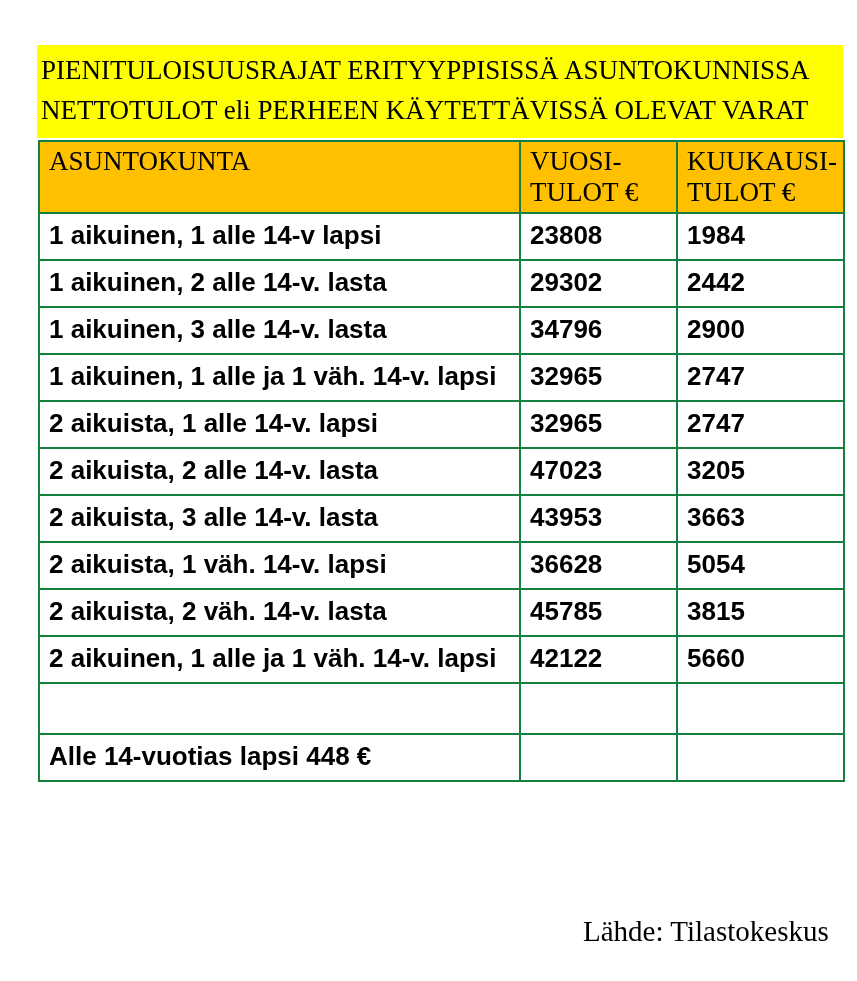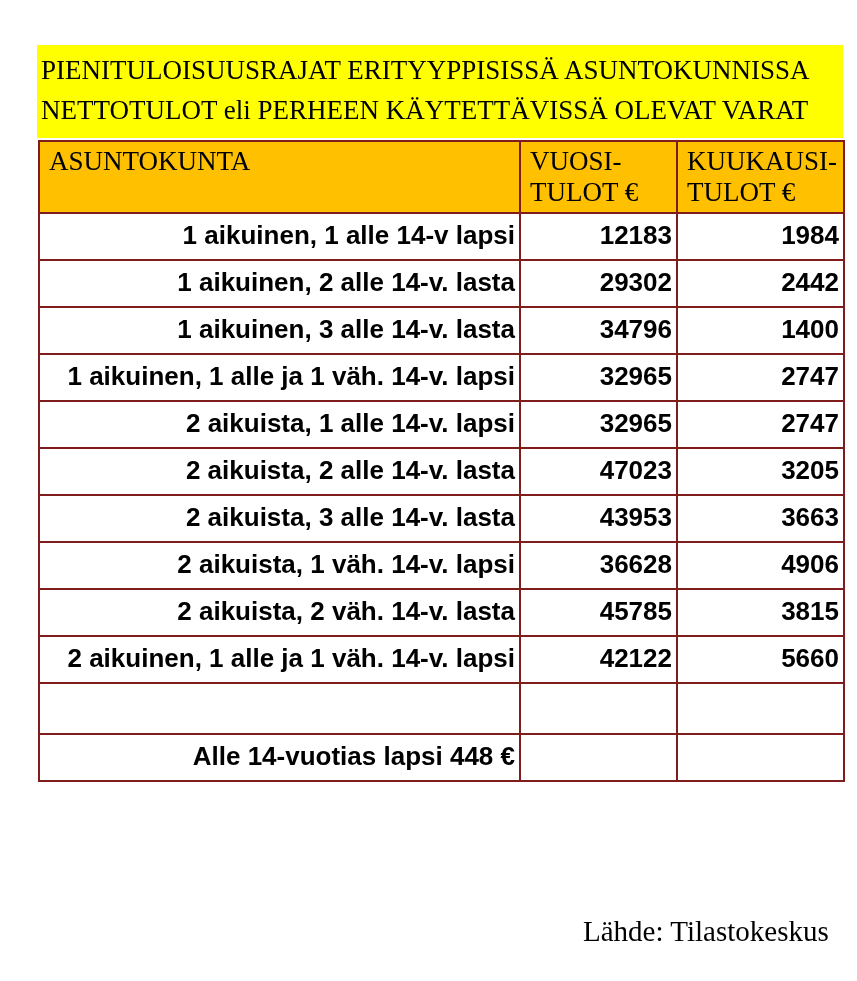--- a/index.html
+++ b/index.html
@@ -36,21 +36,21 @@
     top: 140px;
     width: 805px;
     border-collapse: collapse;
     table-layout: fixed;
   }
   table.income-table col.c1 { width: 481px; }
   table.income-table col.c2 { width: 157px; }
   table.income-table col.c3 { width: 167px; }
   table.income-table th,
   table.income-table td {
-    border: 2px solid #7f1d1d;
+    border: 2px solid #15803d;
     box-sizing: border-box;
     text-align: left;
     vertical-align: top;
     overflow: hidden;
   }
   table.income-table thead th {
     background: #FFC000;
     font-family: "Liberation Serif", serif;
     font-weight: normal;
     font-size: 27px;
@@ -60,21 +60,20 @@
     white-space: nowrap;
   }
   table.income-table tbody td {
     font-family: "Liberation Sans", sans-serif;
     font-weight: bold;
     font-size: 26px;
     line-height: 30px;
     padding: 6px 4px 0 9px;
     height: 47px;
     white-space: nowrap;
-    text-align: right;
   }
   table.income-table tbody tr.empty-row td {
     height: 51px;
   }
   .source-note {
     position: absolute;
     left: 583px;
     top: 915px;
     font-size: 29px;
     line-height: 32px;
@@ -106,34 +105,34 @@
         </th>
         <th>
           <span>KUUKAUSI-</span><br>
           <span>TULOT €</span>
         </th>
       </tr>
     </thead>
     <tbody id="table-body">
   <tr>
     <td>1 aikuinen, 1 alle 14-v lapsi</td>
-    <td>12183</td>
+    <td>23808</td>
     <td>1984</td>
   </tr>
 
   <tr>
     <td>1 aikuinen, 2 alle 14-v. lasta</td>
     <td>29302</td>
     <td>2442</td>
   </tr>
 
   <tr>
     <td>1 aikuinen, 3 alle 14-v. lasta</td>
     <td>34796</td>
-    <td>1400</td>
+    <td>2900</td>
   </tr>
 
   <tr>
     <td>1 aikuinen, 1 alle ja 1 väh. 14-v. lapsi</td>
     <td>32965</td>
     <td>2747</td>
   </tr>
 
   <tr>
     <td>2 aikuista, 1 alle 14-v. lapsi</td>
@@ -150,21 +149,21 @@
   <tr>
     <td>2 aikuista, 3 alle 14-v. lasta</td>
     <td>43953</td>
     <td>3663</td>
   </tr>
 
 
   <tr>
     <td>2 aikuista, 1 väh. 14-v. lapsi</td>
     <td>36628</td>
-    <td>4906</td>
+    <td>5054</td>
   </tr>
 
   <tr>
     <td>2 aikuista, 2 väh. 14-v. lasta</td>
     <td>45785</td>
     <td>3815</td>
   </tr>
 
   <tr>
     <td>2 aikuinen, 1 alle ja 1 väh. 14-v. lapsi</td>

